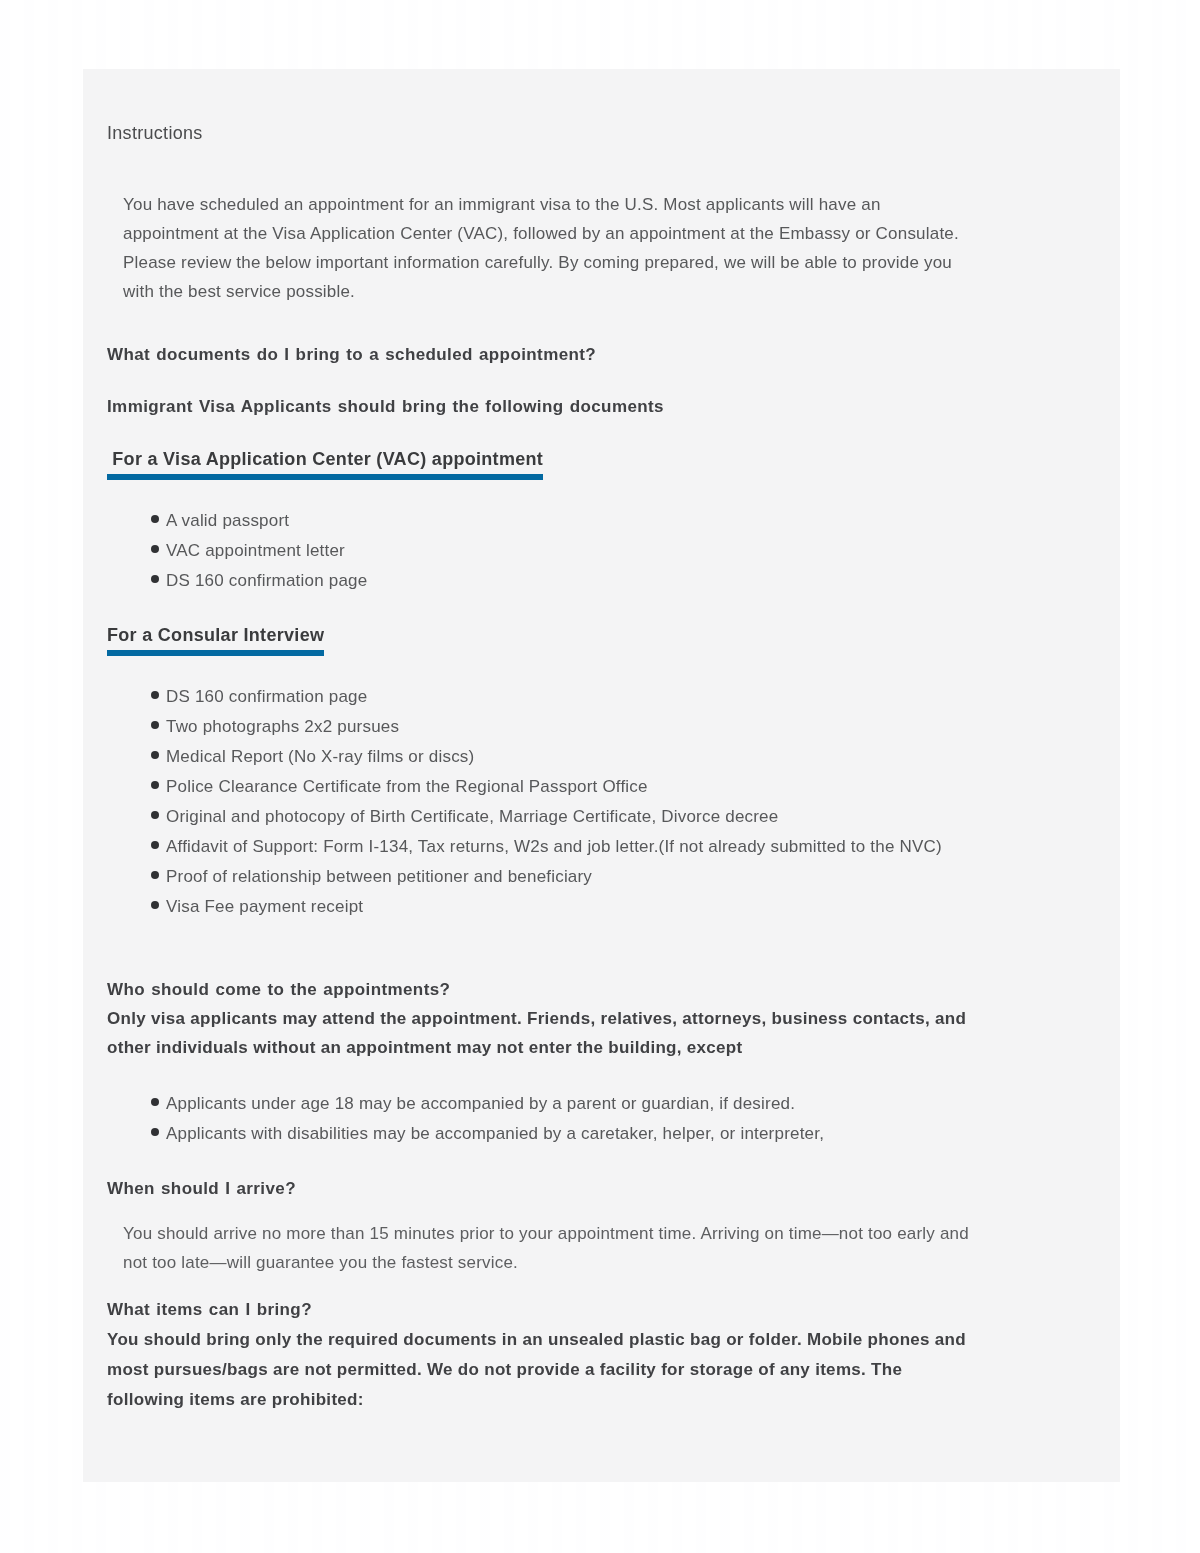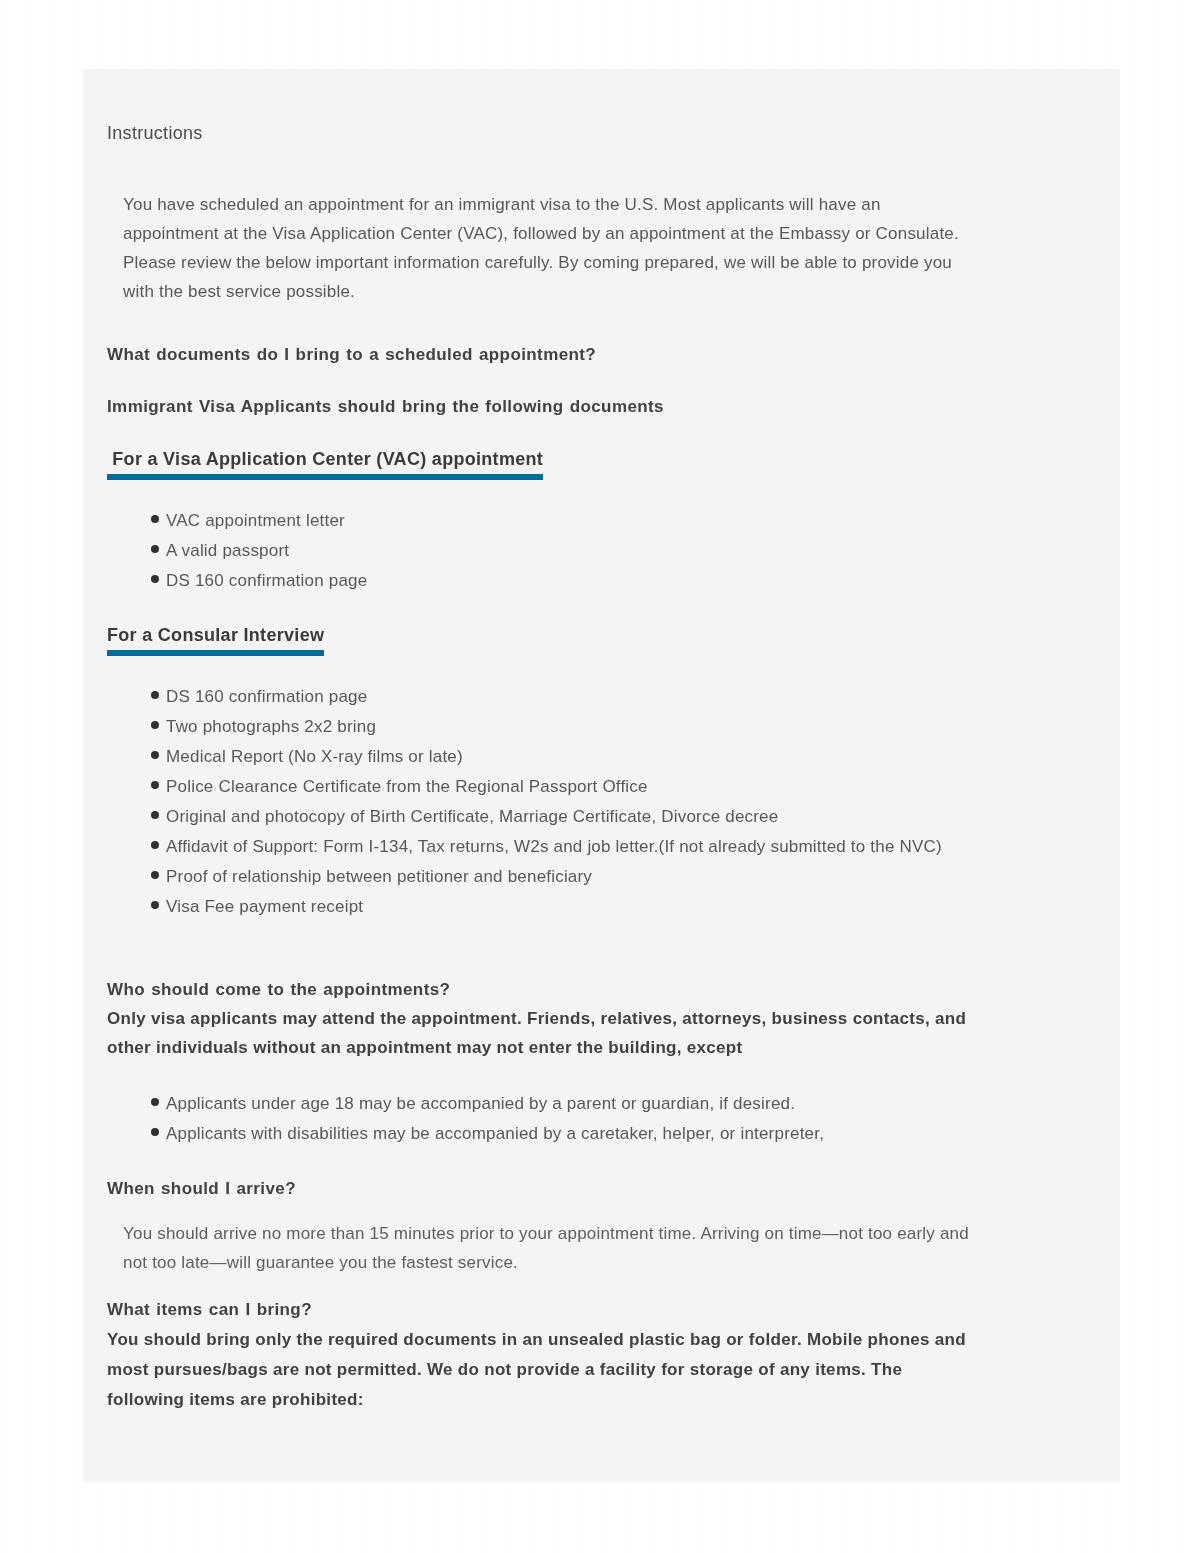--- a/index.html
+++ b/index.html
@@ -135,31 +135,31 @@
 Please review the below important information carefully. By coming prepared, we will be able to provide you
 with the best service possible.</p>
 
       <h2 class="q q1">What documents do I bring to a scheduled appointment?</h2>
 
       <h2 class="q q1sub">Immigrant Visa Applicants should bring the following documents</h2>
 
       <h3 class="u"><span class="u-inner"> For a Visa Application Center (VAC) appointment</span></h3>
 
       <ul class="list">
+        <li>A valid passport</li>
         <li>VAC appointment letter</li>
-        <li>A valid passport</li>
         <li>DS 160 confirmation page</li>
       </ul>
 
       <h3 class="u"><span class="u-inner">For a Consular Interview</span></h3>
 
       <ul class="list">
         <li>DS 160 confirmation page</li>
-        <li>Two photographs 2x2 bring</li>
-        <li>Medical Report (No X-ray films or late)</li>
+        <li>Two photographs 2x2 pursues</li>
+        <li>Medical Report (No X-ray films or discs)</li>
         <li>Police Clearance Certificate from the Regional Passport Office</li>
         <li>Original and photocopy of Birth Certificate, Marriage Certificate, Divorce decree</li>
         <li>Affidavit of Support: Form I-134, Tax returns, W2s and job letter.(If not already submitted to the NVC)</li>
         <li>Proof of relationship between petitioner and beneficiary</li>
         <li>Visa Fee payment receipt</li>
       </ul>
 
       <div class="section-who">
         <h2 class="q">Who should come to the appointments?</h2>
         <p class="bold-body">Only visa applicants may attend the appointment. Friends, relatives, attorneys, business contacts, and

